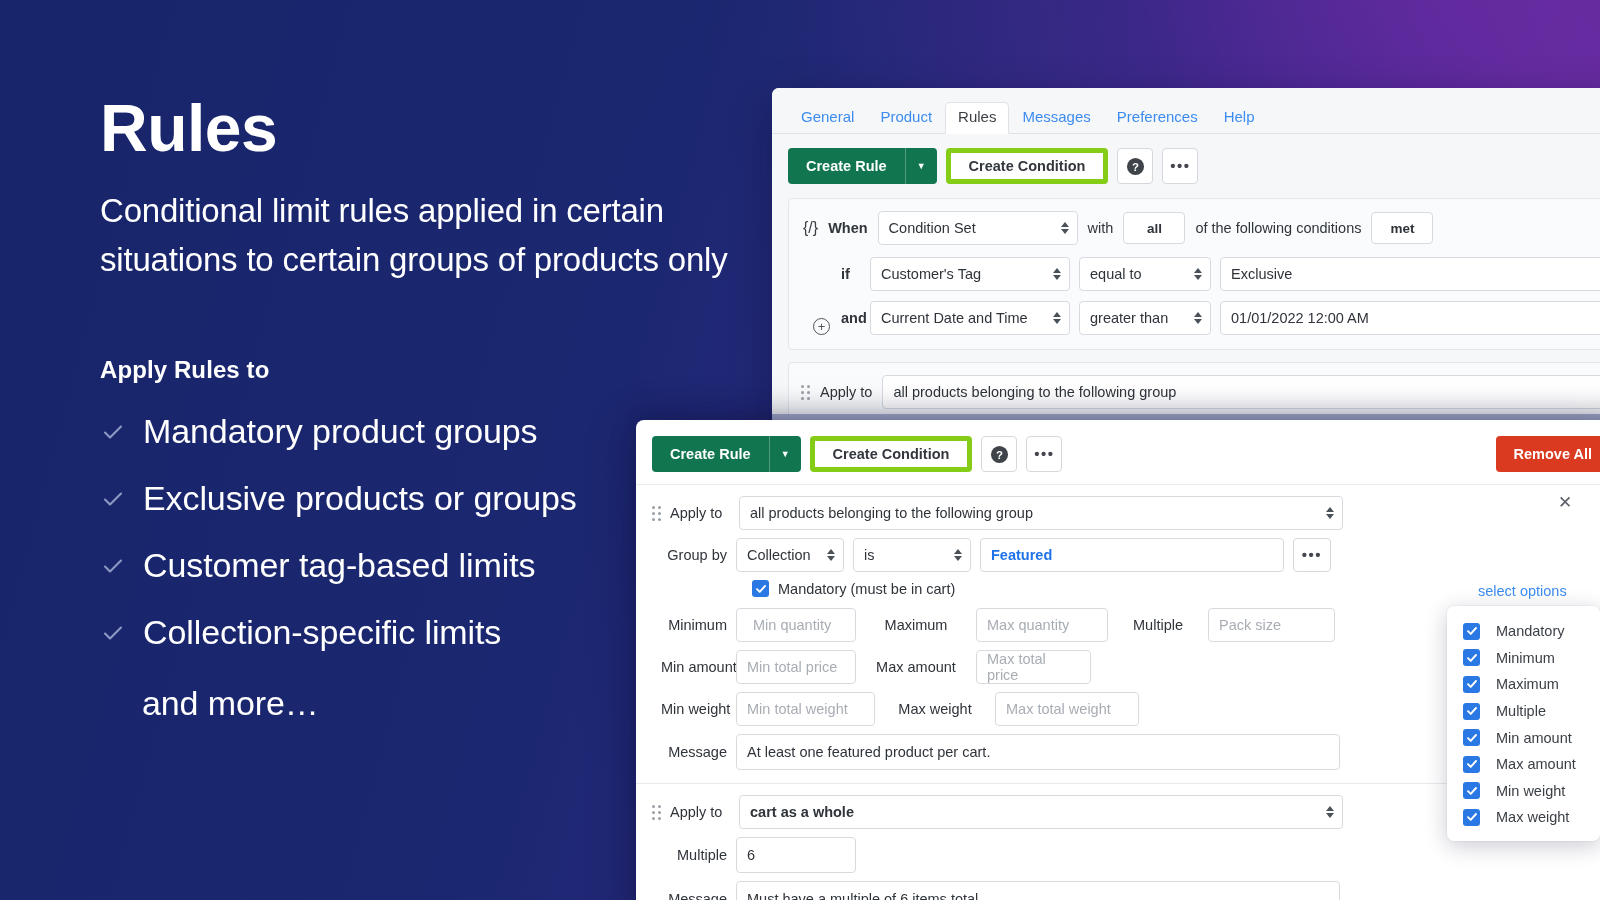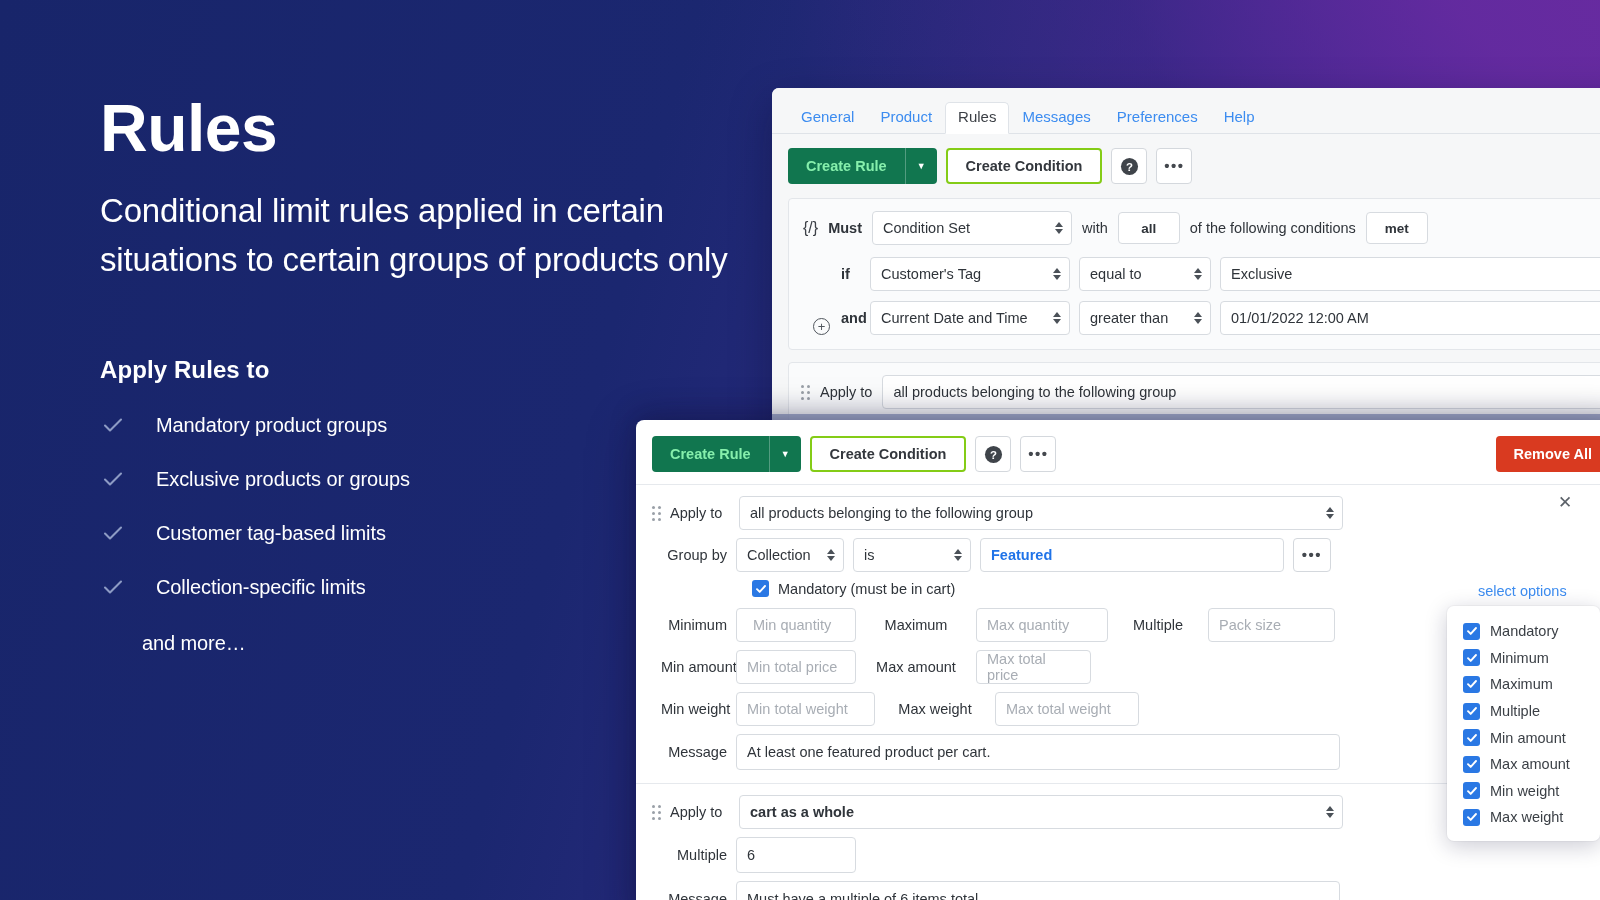--- a/index.html
+++ b/index.html
@@ -29,22 +29,22 @@
     line-height: 1.0; margin-bottom: 26px;
   }
   #subtitle {
     font-size: 33px; font-weight: 400; line-height: 1.47;
     letter-spacing: -0.2px;
   }
   #apply-head {
     margin-top: 72px; font-size: 24px; font-weight: bold; letter-spacing: 0.1px;
   }
   .bullet {
-    display: flex; align-items: center; gap: 30px;
-    margin-top: 28px; font-size: 20px; letter-spacing: -0.1px;
+    display: flex; align-items: center; gap: 17px;
+    margin-top: 28px; font-size: 34px; letter-spacing: -0.1px;
   }
   .bullet.noicon { padding-left: 42px; margin-top: 32px; }
   .chk {
     width: 26px; flex: 0 0 26px; height: 26px;
     display: inline-flex; align-items: center; justify-content: center;
   }
   .chk svg { display: block; }
 
   
   .win {
@@ -84,32 +84,32 @@
     margin-bottom: -1px; padding: 6px 12px 9px 12px;
   }
 
   
   .toolbar {
     display: flex; align-items: center; gap: 9px;
     padding: 14px 16px 14px 16px;
   }
   .btn-split { display: flex; }
   .btn-green {
-    background: #11764f; color: #86efac; font-size: 14.5px; font-weight: bold;
+    background: #11764f; color: #ffffff; font-size: 14.5px; font-weight: bold;
     padding: 9px 18px; height: 36px; display: flex; align-items: center;
     border-radius: 4px 0 0 4px;
   }
   .btn-green-caret {
     background: #11764f; color: #fff; width: 32px; height: 36px;
     display: flex; align-items: center; justify-content: center;
     border-radius: 0 4px 4px 0; border-left: 1px solid rgba(255,255,255,.28);
     font-size: 9px;
   }
   .btn-white {
-    background: #fff; border: 2px solid #84cc16; border-radius: 4px;
+    background: #fff; border: 5px solid #84cc16; border-radius: 4px;
     height: 36px; display: flex; align-items: center; justify-content: center;
     padding: 0 18px; font-size: 14.5px; font-weight: bold; color: #33373d;
   }
   .btn-icon {
     background: #fff; border: 1px solid #d4d8dd; border-radius: 4px;
     width: 36px; height: 36px; display: flex; align-items: center; justify-content: center;
   }
   .dots { letter-spacing: 1.5px; font-size: 15px; color: #44484e; line-height: 0.5; font-weight: bold;}
   .btn-red {
     background: #d93a20; color: #fff; border-radius: 4px; height: 36px;
@@ -177,21 +177,21 @@
   }
   .cbx svg { display: block; }
 
   
   #optmenu {
     position: absolute; left: 1447px; top: 606px; width: 153px;
     background: #fff; border-radius: 7px;
     box-shadow: 0 5px 22px rgba(20,20,60,0.22), 0 0 0 1px rgba(0,0,0,0.03);
     padding: 12px 0 10px 16px;
   }
-  .optitem { display: flex; align-items: center; gap: 10px; height: 26.6px; }
+  .optitem { display: flex; align-items: center; gap: 16px; height: 26.6px; }
   .optitem .t { font-size: 14.5px; color: #3a3f45; }
   #selopts {
     position: absolute; left: 1478px; top: 583px;
     font-size: 14.5px; color: #3c8cf0; white-space: nowrap;
   }
   #closeX {
     position: absolute; left: 1558px; top: 494px;
     font-size: 17px; color: #5c6269; line-height: 1;
   }
   .shadowband {
@@ -269,21 +269,21 @@
     </div>
     <div class="btn-icon">
         <span class="dots">•••</span>
       </div>
   </div>
 
   <div class="body">
     <div class="panel" style="position:relative;">
       <div class="when-row">
         <span class="codeicon">{/}</span>
-        <span class="lbl b">Must</span>
+        <span class="lbl b">When</span>
         <div class="field sel" style="width:200px;">
           <span>Condition Set</span>
           <span class="spin">
               <i class="up"></i>
               <i class="dn"></i>
             </span>
         </div>
         <span class="lbl">with</span>
         <div class="pill">all</div>
         <span class="lbl">of the following conditions</span>

